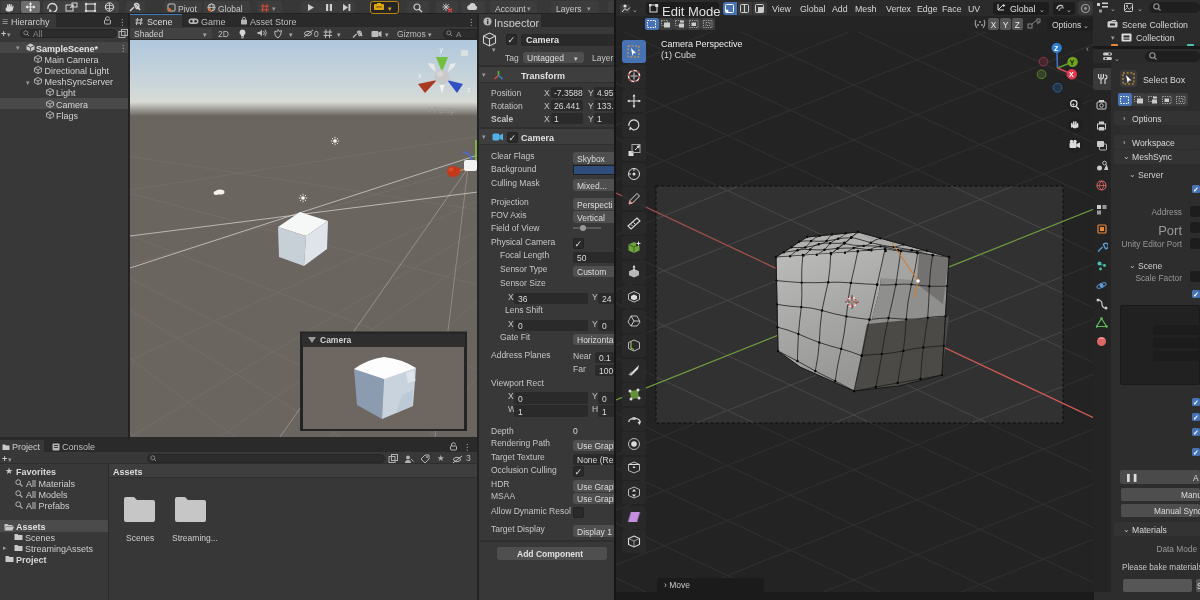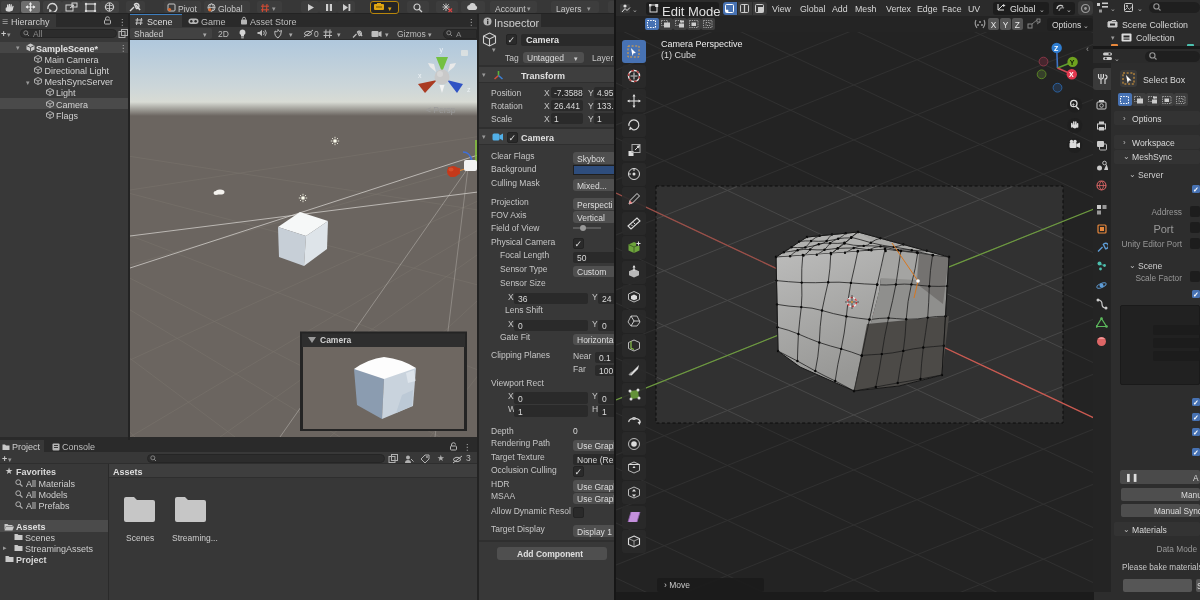--- a/index.html
+++ b/index.html
@@ -380,21 +380,21 @@
 <div style="position:absolute;left:588px;top:89px;font-size:8.5px;color:#c6c6c6;font-weight:normal;white-space:nowrap;line-height:1;">Y</div>
 <div class="" style="left:594px;top:86.5px;width:22px;height:11px;background:#2a2a2a;border-radius:2px"></div>
 <div style="position:absolute;left:597px;top:89px;font-size:8.5px;color:#dadada;font-weight:normal;white-space:nowrap;line-height:1;">4.95</div>
 <div style="position:absolute;left:491px;top:102px;font-size:8.5px;color:#c6c6c6;font-weight:normal;white-space:nowrap;line-height:1;">Rotation</div>
 <div style="position:absolute;left:544px;top:102px;font-size:8.5px;color:#c6c6c6;font-weight:normal;white-space:nowrap;line-height:1;">X</div>
 <div class="" style="left:551px;top:99.5px;width:32px;height:11px;background:#2a2a2a;border-radius:2px"></div>
 <div style="position:absolute;left:554px;top:102px;font-size:8.5px;color:#dadada;font-weight:normal;white-space:nowrap;line-height:1;">26.441</div>
 <div style="position:absolute;left:588px;top:102px;font-size:8.5px;color:#c6c6c6;font-weight:normal;white-space:nowrap;line-height:1;">Y</div>
 <div class="" style="left:594px;top:99.5px;width:22px;height:11px;background:#2a2a2a;border-radius:2px"></div>
 <div style="position:absolute;left:597px;top:102px;font-size:8.5px;color:#dadada;font-weight:normal;white-space:nowrap;line-height:1;">133.</div>
-<div style="position:absolute;left:491px;top:115px;font-size:8.5px;color:#c6c6c6;font-weight:normal;white-space:nowrap;line-height:1;">Scale</div>
+<div style="position:absolute;left:491px;top:115px;font-size:8.5px;color:#c6c6c6;font-weight:bold;white-space:nowrap;line-height:1;">Scale</div>
 <div style="position:absolute;left:544px;top:115px;font-size:8.5px;color:#c6c6c6;font-weight:normal;white-space:nowrap;line-height:1;">X</div>
 <div class="" style="left:551px;top:112.5px;width:32px;height:11px;background:#2a2a2a;border-radius:2px"></div>
 <div style="position:absolute;left:554px;top:115px;font-size:8.5px;color:#dadada;font-weight:normal;white-space:nowrap;line-height:1;">1</div>
 <div style="position:absolute;left:588px;top:115px;font-size:8.5px;color:#c6c6c6;font-weight:normal;white-space:nowrap;line-height:1;">Y</div>
 <div class="" style="left:594px;top:112.5px;width:22px;height:11px;background:#2a2a2a;border-radius:2px"></div>
 <div style="position:absolute;left:597px;top:115px;font-size:8.5px;color:#dadada;font-weight:normal;white-space:nowrap;line-height:1;">1</div>
 <div class="" style="left:479px;top:127px;width:137px;height:2px;background:#2f2f2f"></div>
 <div class="" style="left:479px;top:129px;width:137px;height:16px;background:#3e3e3e;border-bottom:1px solid #2f2f2f"></div>
 <div style="position:absolute;left:482px;top:133px;font-size:7px;color:#9a9a9a;font-weight:normal;white-space:nowrap;line-height:1;">▾</div>
 <svg style="position:absolute;left:492px;top:132px" width="12" height="10">
@@ -440,21 +440,21 @@
 <div style="position:absolute;left:505px;top:306px;font-size:8.5px;color:#c6c6c6;font-weight:normal;white-space:nowrap;line-height:1;">Lens Shift</div>
 <div style="position:absolute;left:508px;top:319.5px;font-size:8.5px;color:#c6c6c6;font-weight:normal;white-space:nowrap;line-height:1;">X</div>
 <div class="" style="left:514px;top:319.5px;width:74px;height:11.5px;background:#2a2a2a;border-radius:2px"></div>
 <div style="position:absolute;left:518px;top:322.0px;font-size:8.5px;color:#dadada;font-weight:normal;white-space:nowrap;line-height:1;">0</div>
 <div style="position:absolute;left:592px;top:319.5px;font-size:8.5px;color:#c6c6c6;font-weight:normal;white-space:nowrap;line-height:1;">Y</div>
 <div class="" style="left:598px;top:319.5px;width:18px;height:11.5px;background:#2a2a2a;border-radius:2px"></div>
 <div style="position:absolute;left:602px;top:322.0px;font-size:8.5px;color:#dadada;font-weight:normal;white-space:nowrap;line-height:1;">0</div>
 <div style="position:absolute;left:500px;top:333px;font-size:8.5px;color:#c6c6c6;font-weight:normal;white-space:nowrap;line-height:1;">Gate Fit</div>
 <div class="" style="left:573px;top:333.5px;width:43px;height:11.5px;background:#4f4f4f;border-radius:3px"></div>
 <div style="position:absolute;left:577px;top:336.0px;font-size:8.5px;color:#dedede;font-weight:normal;white-space:nowrap;line-height:1;">Horizontal</div>
-<div style="position:absolute;left:491px;top:351px;font-size:8.5px;color:#c6c6c6;font-weight:normal;white-space:nowrap;line-height:1;">Clipping Planes</div>
+<div style="position:absolute;left:491px;top:351px;font-size:8.5px;color:#c6c6c6;font-weight:normal;white-space:nowrap;line-height:1;">Address Planes</div>
 <div style="position:absolute;left:573px;top:351.5px;font-size:8.5px;color:#c6c6c6;font-weight:normal;white-space:nowrap;line-height:1;">Near</div>
 <div class="" style="left:595px;top:351.5px;width:21px;height:11.5px;background:#2a2a2a;border-radius:2px"></div>
 <div style="position:absolute;left:599px;top:354.0px;font-size:8.5px;color:#dadada;font-weight:normal;white-space:nowrap;line-height:1;">0.1</div>
 <div style="position:absolute;left:573px;top:364.5px;font-size:8.5px;color:#c6c6c6;font-weight:normal;white-space:nowrap;line-height:1;">Far</div>
 <div class="" style="left:595px;top:364.5px;width:21px;height:11.5px;background:#2a2a2a;border-radius:2px"></div>
 <div style="position:absolute;left:599px;top:367.0px;font-size:8.5px;color:#dadada;font-weight:normal;white-space:nowrap;line-height:1;">100</div>
 <div style="position:absolute;left:491px;top:378.5px;font-size:8.5px;color:#c6c6c6;font-weight:normal;white-space:nowrap;line-height:1;">Viewport Rect</div>
 <div style="position:absolute;left:508px;top:392px;font-size:8.5px;color:#c6c6c6;font-weight:normal;white-space:nowrap;line-height:1;">X</div>
 <div class="" style="left:514px;top:392px;width:74px;height:11.5px;background:#2a2a2a;border-radius:2px"></div>
 <div style="position:absolute;left:518px;top:394.5px;font-size:8.5px;color:#dadada;font-weight:normal;white-space:nowrap;line-height:1;">0</div>
@@ -1235,21 +1235,21 @@
 <div style="position:absolute;left:516px;top:138.5px;font-size:8.6px;color:#d8d8d8;font-weight:normal;white-space:nowrap;line-height:1;">Workspace</div>
 <div class="" style="left:498px;top:149.5px;width:86px;height:14px;background:#333333;border-radius:2px"></div>
 <div style="position:absolute;left:507px;top:153.0px;font-size:8px;color:#bbb;font-weight:normal;white-space:nowrap;line-height:1;">⌄</div>
 <div style="position:absolute;left:516px;top:153.0px;font-size:8.6px;color:#d8d8d8;font-weight:normal;white-space:nowrap;line-height:1;">MeshSync</div>
 <div style="position:absolute;left:513px;top:171px;font-size:8px;color:#bbb;font-weight:normal;white-space:nowrap;line-height:1;">⌄</div>
 <div style="position:absolute;left:522px;top:171px;font-size:8.6px;color:#d0d0d0;font-weight:normal;white-space:nowrap;line-height:1;">Server</div>
 <div class="" style="left:576px;top:185px;width:8px;height:8px;background:#4772b3;border-radius:1.5px"></div>
 <div style="position:absolute;left:577px;top:185.5px;font-size:7px;color:#fff;font-weight:bold;white-space:nowrap;line-height:1;">✓</div>
 <div style="position:absolute;left:522px;top:208px;font-size:8.3px;color:#989898;font-weight:normal;white-space:nowrap;line-height:1;width:44px;text-align:right">Address</div>
 <div class="" style="left:574px;top:205.5px;width:10px;height:11px;background:#1d1d1d;border-radius:2px"></div>
-<div style="position:absolute;left:529px;top:224px;font-size:11px;color:#989898;font-weight:normal;white-space:nowrap;line-height:1;width:37px;text-align:center">Port</div>
+<div style="position:absolute;left:529px;top:224px;font-size:13px;color:#989898;font-weight:normal;white-space:nowrap;line-height:1;width:37px;text-align:right">Port</div>
 <div class="" style="left:574px;top:221.5px;width:10px;height:11px;background:#1d1d1d;border-radius:2px"></div>
 <div style="position:absolute;left:499px;top:240px;font-size:8.3px;color:#989898;font-weight:normal;white-space:nowrap;line-height:1;width:67px;text-align:right">Unity Editor Port</div>
 <div class="" style="left:574px;top:237.5px;width:10px;height:11px;background:#1d1d1d;border-radius:2px"></div>
 <div style="position:absolute;left:513px;top:262px;font-size:8px;color:#bbb;font-weight:normal;white-space:nowrap;line-height:1;">⌄</div>
 <div style="position:absolute;left:522px;top:262px;font-size:8.6px;color:#d0d0d0;font-weight:normal;white-space:nowrap;line-height:1;">Scene</div>
 <div style="position:absolute;left:512px;top:273.5px;font-size:8.3px;color:#989898;font-weight:normal;white-space:nowrap;line-height:1;width:54px;text-align:right">Scale Factor</div>
 <div class="" style="left:574px;top:271px;width:10px;height:11px;background:#1d1d1d;border-radius:2px"></div>
 <div class="" style="left:576px;top:290px;width:8px;height:8px;background:#4772b3;border-radius:1.5px"></div>
 <div style="position:absolute;left:577px;top:290.5px;font-size:7px;color:#fff;font-weight:bold;white-space:nowrap;line-height:1;">✓</div>
 <div class="" style="left:576px;top:308px;width:8px;height:8px;background:#4772b3;border-radius:1.5px"></div>

